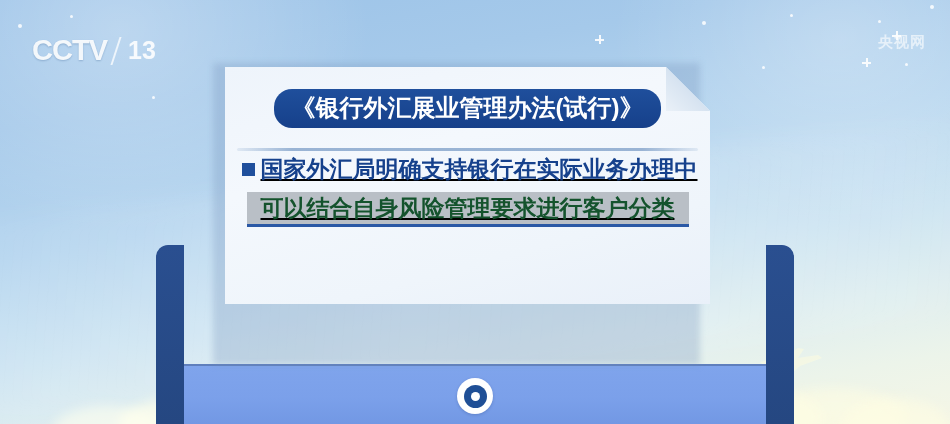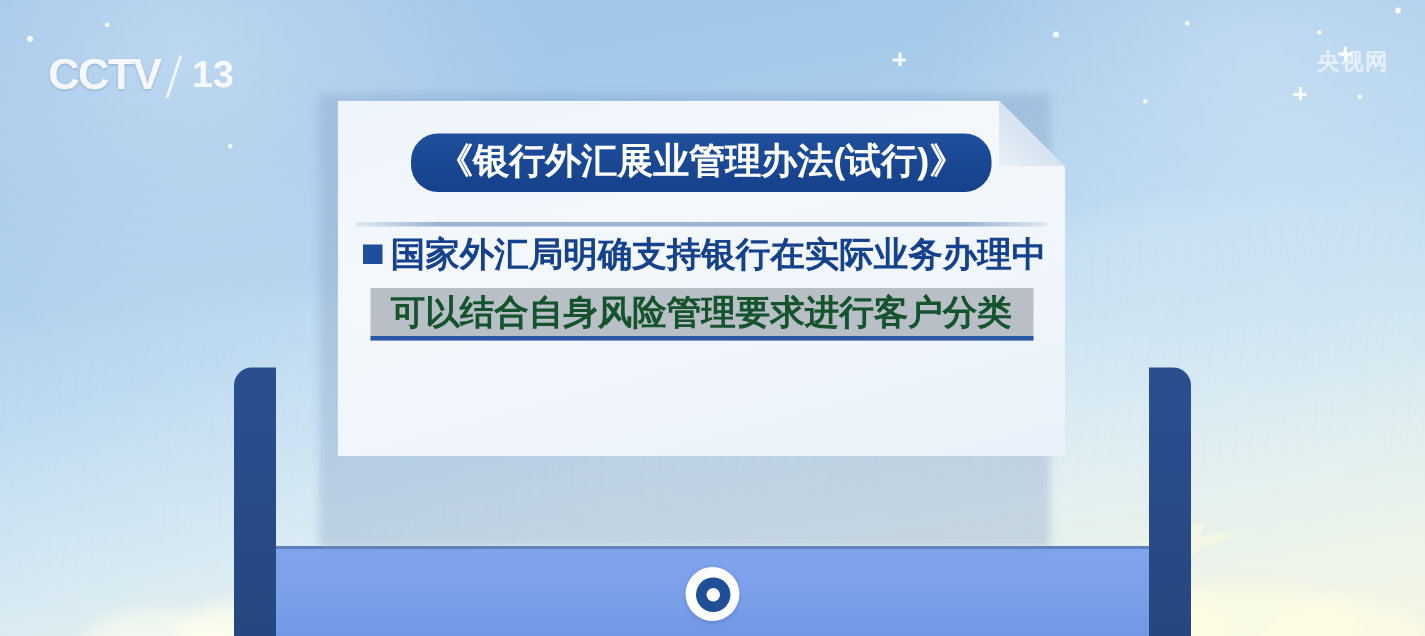--- a/index.html
+++ b/index.html
@@ -255,20 +255,21 @@
     top: 81px;
     height: 3px;
     background: linear-gradient(90deg, rgba(150,178,210,0.2), rgba(138,168,205,0.85) 12%, rgba(138,168,205,0.85) 88%, rgba(150,178,210,0.2));
     border-radius: 2px;
   }
 
   .lines {
     position: absolute;
     left: 0; right: 0;
     top: 88px;
+    text-decoration: underline;
   }
   .line {
     display: flex;
     align-items: center;
     justify-content: center;
     margin-bottom: 8px;
   }
   .bullet-line {
     padding-left: 4px;
   }

